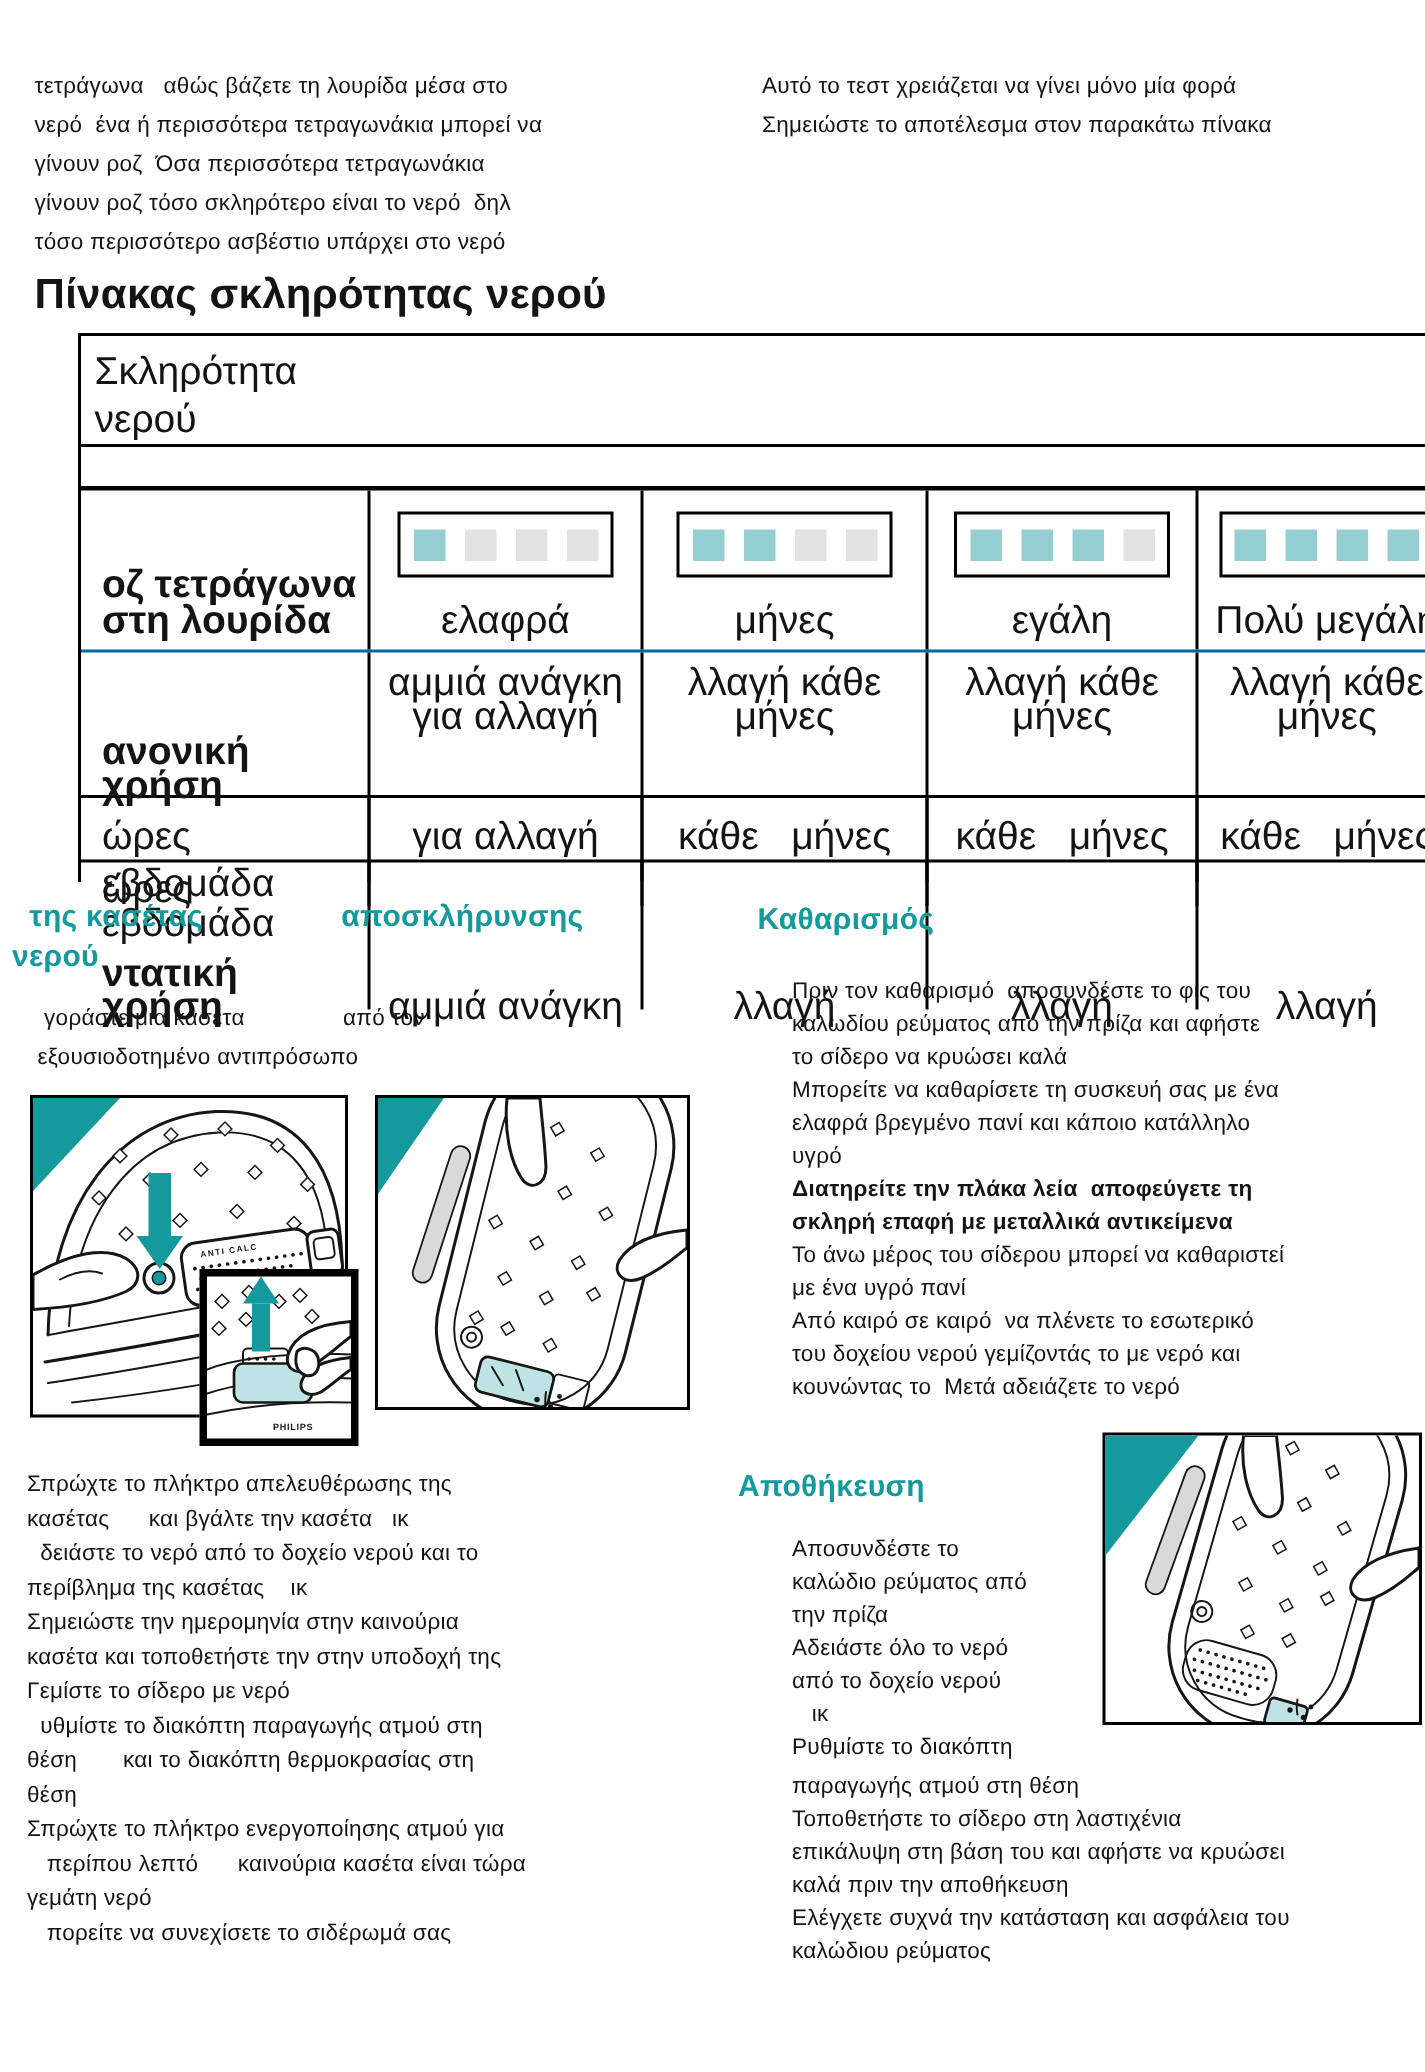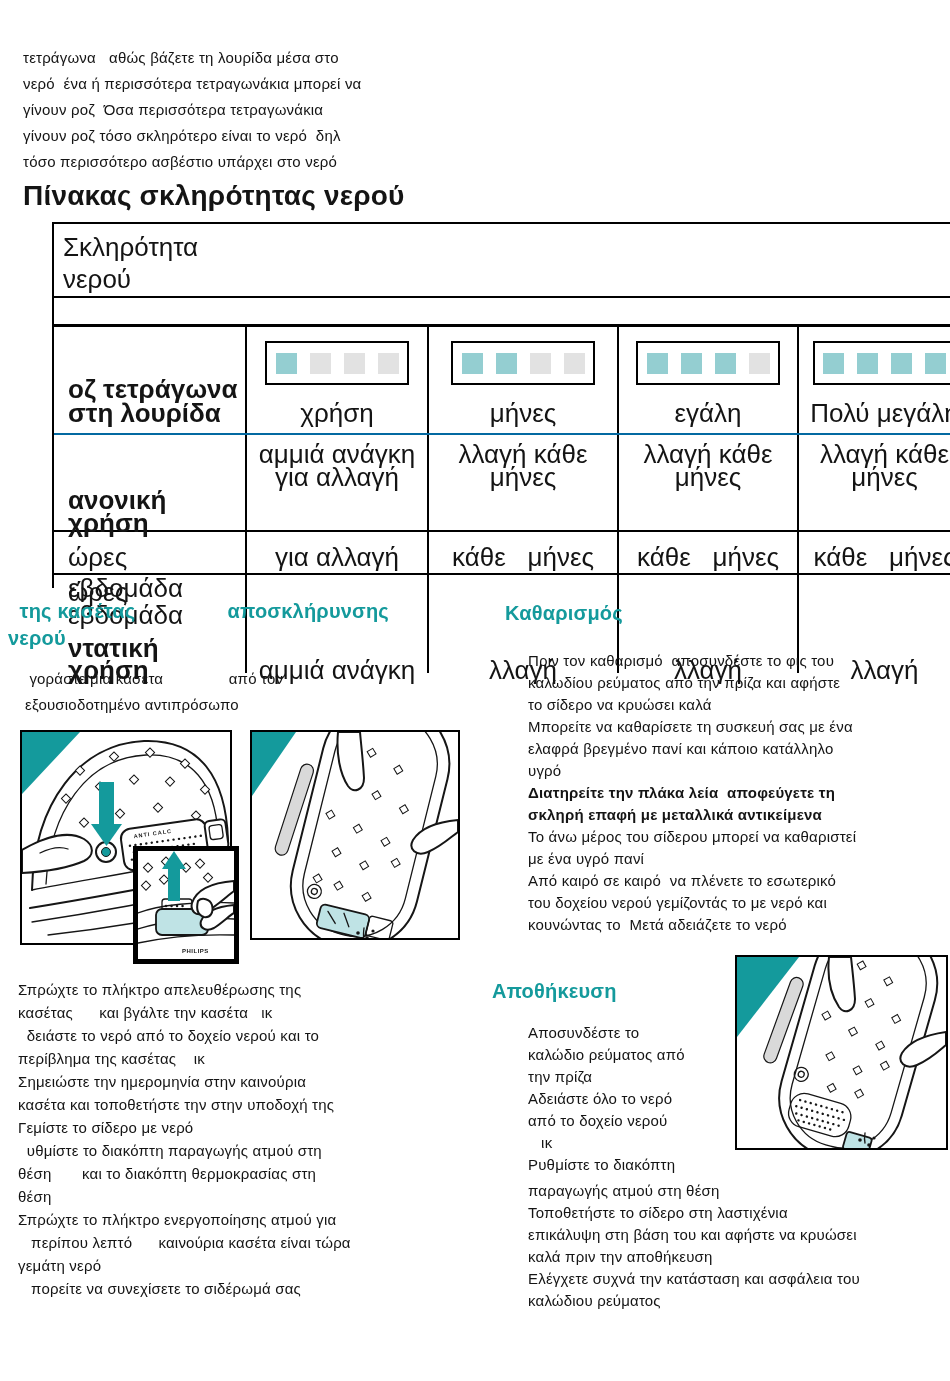--- a/index.html
+++ b/index.html
@@ -60,20 +60,22 @@
 </head>
 <body>
 
 <div class="page" style="--teal: #149a9c; --sq-on: #94ced1; --sq-off: #e2e2e2;">
 
   <div class="txt lh26" style="left:23px;top:45px;width:465px">τετράγωνα   αθώς βάζετε τη λουρίδα μέσα στο
 νερό  ένα ή περισσότερα τετραγωνάκια μπορεί να
 γίνουν ροζ  Όσα περισσότερα τετραγωνάκια
 γίνουν ροζ τόσο σκληρότερο είναι το νερό  δηλ
 τόσο περισσότερο ασβέστιο υπάρχει στο νερό</div>
+  <div class="txt lh26" style="left:508px;top:45px;width:440px">Αυτό το τεστ χρειάζεται να γίνει μόνο μία φορά
+Σημειώστε το αποτέλεσμα στον παρακάτω πίνακα</div>
 
   <div class="btitle" style="left:23px;top:180px">Πίνακας σκληρότητας νερού</div>
 
   <div class="wtable">
     <div class="r1">
       <span class="hdr1">Σκληρότητα</span>
       <div class="hdr2"><span>νερού</span></div>
     </div>
 
     <div class="trow r2">
@@ -81,21 +83,21 @@
         <div class="corner-label">οζ τετράγωνα
 στη λουρίδα</div>
       </div>
       <div>
         <div class="sqbox">
             <span class="sq on"></span>
             <span class="sq off"></span>
             <span class="sq off"></span>
             <span class="sq off"></span>
           </div>
-        <div class="collabel">χρήση</div>
+        <div class="collabel">ελαφρά</div>
       </div>
       <div>
         <div class="sqbox">
             <span class="sq on"></span>
             <span class="sq on"></span>
             <span class="sq off"></span>
             <span class="sq off"></span>
           </div>
         <div class="collabel">μήνες</div>
       </div>

